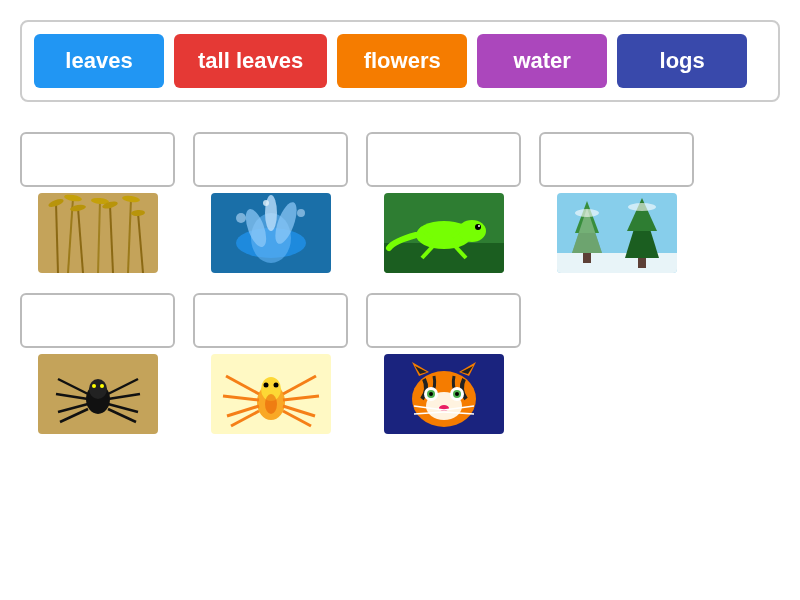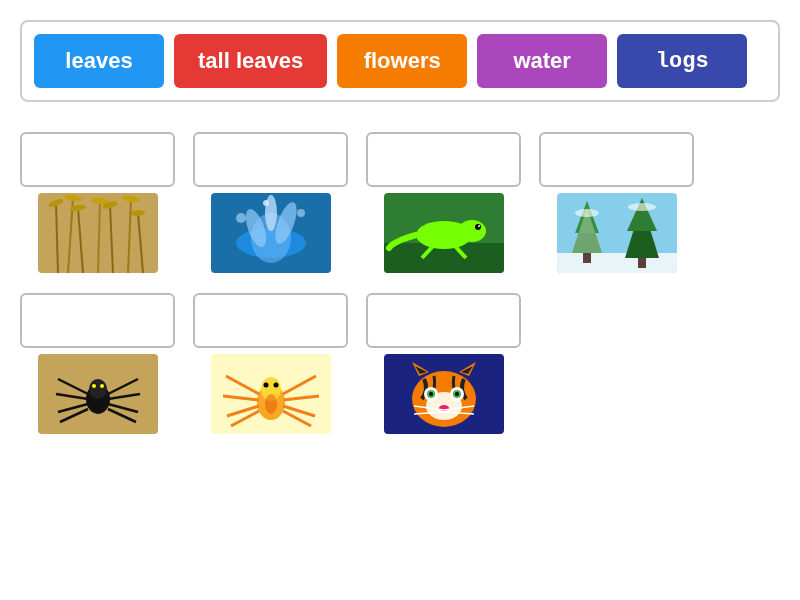--- a/index.html
+++ b/index.html
@@ -37,21 +37,21 @@
       cursor: pointer;
       min-width: 130px;
       text-align: center;
     }
 
     .btn-blue    { background: #2196f3; }
     .btn-red     { background: #e53935; }
     .btn-orange  { background: #f57c00; }
     .btn-green   { background: #388e3c; }
     .btn-purple  { background: #ab47bc; }
-    .btn-indigo  { background: #3949ab; font-family: Liberation Mono, monospace; }
+    .btn-indigo  { background: #3949ab; }
     .btn-teal    { background: #26a69a; }
 
     
     .drop-area {
       display: flex;
       flex-direction: column;
       gap: 0;
     }
 
     .row {

